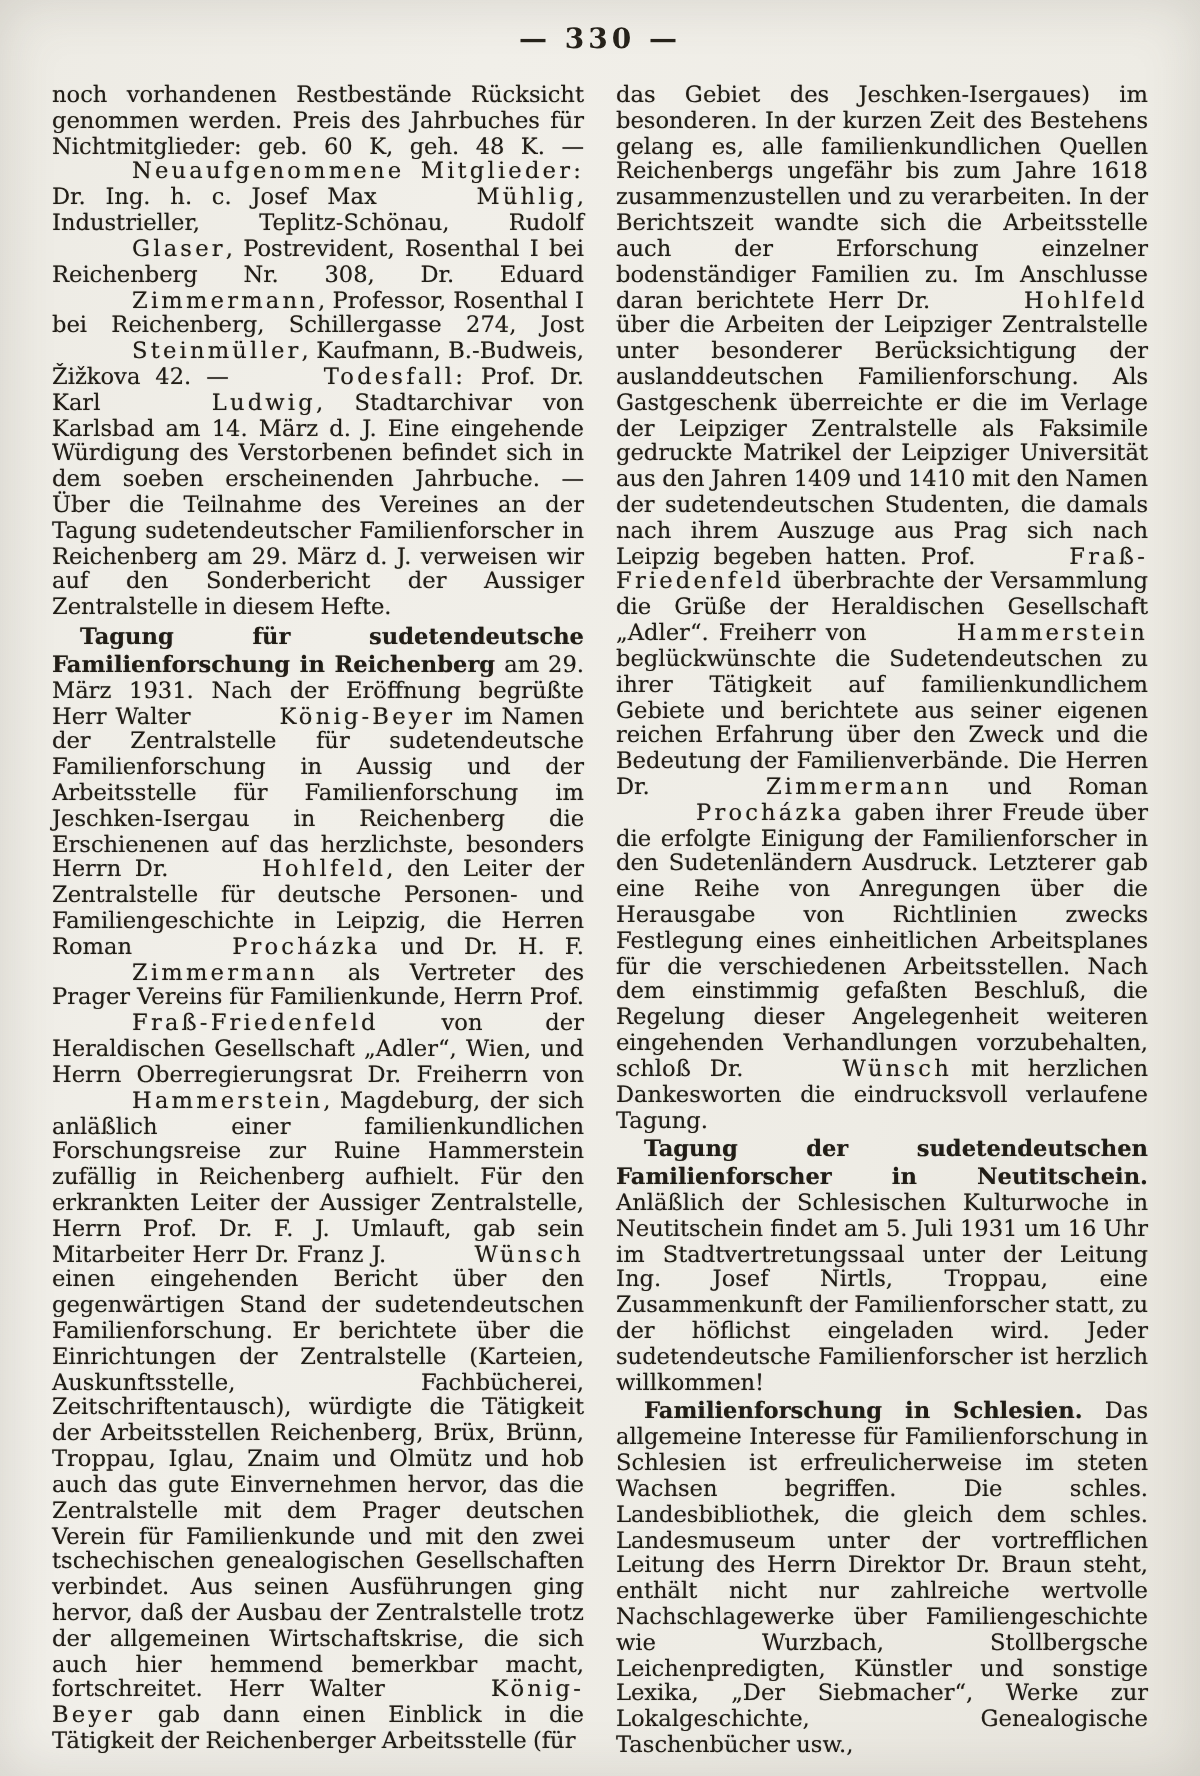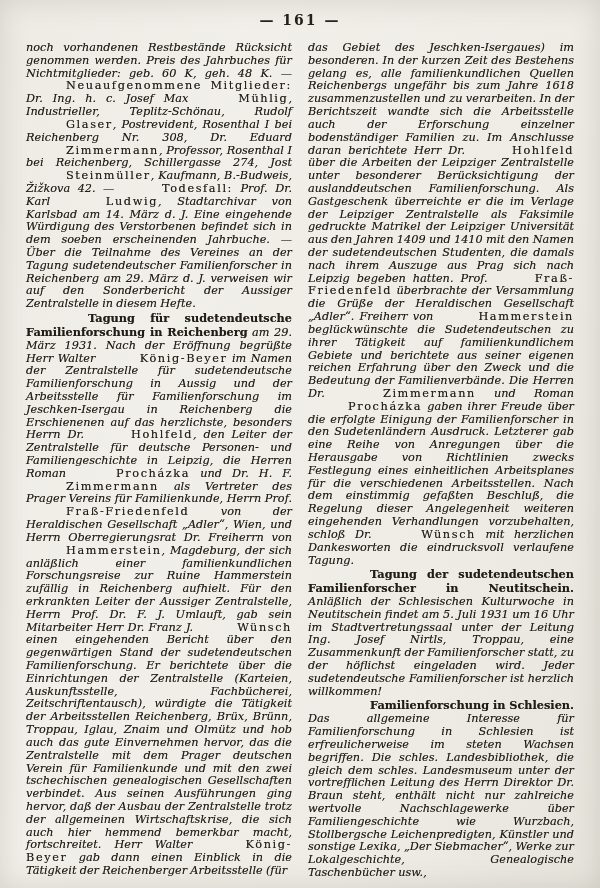--- a/index.html
+++ b/index.html
@@ -39,31 +39,31 @@
     line-height: 1.135;
     text-justify: inter-word;
     hyphens: auto;
   }
   .para {
     margin: 0;
     word-spacing: -0.4px;
   }
   .para.indent { text-indent: 14px; }
   .para + .para { margin-top: 1px; }
-  .run-normal { font-weight: normal; font-style: italic; }
-  .run-bold { font-weight: bold; margin-left: 48px; }
+  .run-normal { font-weight: normal; }
+  .run-bold { font-weight: bold; }
   .run-sperr { letter-spacing: 1.6px; margin-left: 40px; }
   
   .col .para { text-shadow: 0 0 0.4px rgba(33,29,22,0.55); }
 </style>
 </head>
 <body>
 
 <div class="page">
-  <div class="page-number">— 161 —</div>
+  <div class="page-number">— 330 —</div>
   <div class="columns">
     <div class="col">
         <p class="para"><span class="run-normal">noch vorhandenen Restbestände Rücksicht genommen werden. Preis des Jahrbuches für Nichtmitglieder: geb. 60 K, geh. 48 K. — </span><span class="run-sperr">Neuaufgenommene Mitglieder:</span><span class="run-normal"> Dr. Ing. h. c. Josef Max </span><span class="run-sperr">Mühlig</span><span class="run-normal">, Industrieller, Teplitz-Schönau, Rudolf </span><span class="run-sperr">Glaser</span><span class="run-normal">, Postrevident, Rosenthal I bei Reichenberg Nr. 308, Dr. Eduard </span><span class="run-sperr">Zimmermann</span><span class="run-normal">, Professor, Rosenthal I bei Reichenberg, Schillergasse 274, Jost </span><span class="run-sperr">Steinmüller</span><span class="run-normal">, Kaufmann, B.-Budweis, Žižkova 42. — </span><span class="run-sperr">Todesfall:</span><span class="run-normal"> Prof. Dr. Karl </span><span class="run-sperr">Ludwig</span><span class="run-normal">, Stadtarchivar von Karlsbad am 14. März d. J. Eine eingehende Würdigung des Verstorbenen befindet sich in dem soeben erscheinenden Jahrbuche. — Über die Teilnahme des Vereines an der Tagung sudetendeutscher Familienforscher in Reichenberg am 29. März d. J. verweisen wir auf den Sonderbericht der Aussiger Zentralstelle in diesem Hefte.</span></p>
         <p class="para indent"><span class="run-bold">Tagung für sudetendeutsche Familienforschung in Reichenberg</span><span class="run-normal"> am 29. März 1931. Nach der Eröffnung begrüßte Herr Walter </span><span class="run-sperr">König-Beyer</span><span class="run-normal"> im Namen der Zentralstelle für sudetendeutsche Familienforschung in Aussig und der Arbeitsstelle für Familienforschung im Jeschken-Isergau in Reichenberg die Erschienenen auf das herzlichste, besonders Herrn Dr. </span><span class="run-sperr">Hohlfeld</span><span class="run-normal">, den Leiter der Zentralstelle für deutsche Personen- und Familiengeschichte in Leipzig, die Herren Roman </span><span class="run-sperr">Procházka</span><span class="run-normal"> und Dr. H. F. </span><span class="run-sperr">Zimmermann</span><span class="run-normal"> als Vertreter des Prager Vereins für Familienkunde, Herrn Prof. </span><span class="run-sperr">Fraß-Friedenfeld</span><span class="run-normal"> von der Heraldischen Gesellschaft „Adler“, Wien, und Herrn Oberregierungsrat Dr. Freiherrn von </span><span class="run-sperr">Hammerstein</span><span class="run-normal">, Magdeburg, der sich anläßlich einer familienkundlichen Forschungsreise zur Ruine Hammerstein zufällig in Reichenberg aufhielt. Für den erkrankten Leiter der Aussiger Zentralstelle, Herrn Prof. Dr. F. J. Umlauft, gab sein Mitarbeiter Herr Dr. Franz J. </span><span class="run-sperr">Wünsch</span><span class="run-normal"> einen eingehenden Bericht über den gegenwärtigen Stand der sudetendeutschen Familienforschung. Er berichtete über die Einrichtungen der Zentralstelle (Karteien, Auskunftsstelle, Fachbücherei, Zeitschriftentausch), würdigte die Tätigkeit der Arbeitsstellen Reichenberg, Brüx, Brünn, Troppau, Iglau, Znaim und Olmütz und hob auch das gute Einvernehmen hervor, das die Zentralstelle mit dem Prager deutschen Verein für Familienkunde und mit den zwei tschechischen genealogischen Gesellschaften verbindet. Aus seinen Ausführungen ging hervor, daß der Ausbau der Zentralstelle trotz der allgemeinen Wirtschaftskrise, die sich auch hier hemmend bemerkbar macht, fortschreitet. Herr Walter </span><span class="run-sperr">König-Beyer</span><span class="run-normal"> gab dann einen Einblick in die Tätigkeit der Reichenberger Arbeitsstelle (für</span></p>
       </div>
     <div class="col">
         <p class="para"><span class="run-normal">das Gebiet des Jeschken-Isergaues) im besonderen. In der kurzen Zeit des Bestehens gelang es, alle familienkundlichen Quellen Reichenbergs ungefähr bis zum Jahre 1618 zusammenzustellen und zu verarbeiten. In der Berichtszeit wandte sich die Arbeitsstelle auch der Erforschung einzelner bodenständiger Familien zu. Im Anschlusse daran berichtete Herr Dr. </span><span class="run-sperr">Hohlfeld</span><span class="run-normal"> über die Arbeiten der Leipziger Zentralstelle unter besonderer Berücksichtigung der auslanddeutschen Familienforschung. Als Gastgeschenk überreichte er die im Verlage der Leipziger Zentralstelle als Faksimile gedruckte Matrikel der Leipziger Universität aus den Jahren 1409 und 1410 mit den Namen der sudetendeutschen Studenten, die damals nach ihrem Auszuge aus Prag sich nach Leipzig begeben hatten. Prof. </span><span class="run-sperr">Fraß-Friedenfeld</span><span class="run-normal"> überbrachte der Versammlung die Grüße der Heraldischen Gesellschaft „Adler“. Freiherr von </span><span class="run-sperr">Hammerstein</span><span class="run-normal"> beglückwünschte die Sudetendeutschen zu ihrer Tätigkeit auf familienkundlichem Gebiete und berichtete aus seiner eigenen reichen Erfahrung über den Zweck und die Bedeutung der Familienverbände. Die Herren Dr. </span><span class="run-sperr">Zimmermann</span><span class="run-normal"> und Roman </span><span class="run-sperr">Procházka</span><span class="run-normal"> gaben ihrer Freude über die erfolgte Einigung der Familienforscher in den Sudetenländern Ausdruck. Letzterer gab eine Reihe von Anregungen über die Herausgabe von Richtlinien zwecks Festlegung eines einheitlichen Arbeitsplanes für die verschiedenen Arbeitsstellen. Nach dem einstimmig gefaßten Beschluß, die Regelung dieser Angelegenheit weiteren eingehenden Verhandlungen vorzubehalten, schloß Dr. </span><span class="run-sperr">Wünsch</span><span class="run-normal"> mit herzlichen Dankesworten die eindrucksvoll verlaufene Tagung.</span></p>
         <p class="para indent"><span class="run-bold">Tagung der sudetendeutschen Familienforscher in Neutitschein.</span><span class="run-normal"> Anläßlich der Schlesischen Kulturwoche in Neutitschein findet am 5. Juli 1931 um 16 Uhr im Stadtvertretungssaal unter der Leitung Ing. Josef Nirtls, Troppau, eine Zusammenkunft der Familienforscher statt, zu der höflichst eingeladen wird. Jeder sudetendeutsche Familienforscher ist herzlich willkommen!</span></p>
         <p class="para indent"><span class="run-bold">Familienforschung in Schlesien.</span><span class="run-normal"> Das allgemeine Interesse für Familienforschung in Schlesien ist erfreulicherweise im steten Wachsen begriffen. Die schles. Landesbibliothek, die gleich dem schles. Landesmuseum unter der vortrefflichen Leitung des Herrn Direktor Dr. Braun steht, enthält nicht nur zahlreiche wertvolle Nachschlagewerke über Familiengeschichte wie Wurzbach, Stollbergsche Leichenpredigten, Künstler und sonstige Lexika, „Der Siebmacher“, Werke zur Lokalgeschichte, Genealogische Taschenbücher usw.,</span></p>
       </div>

